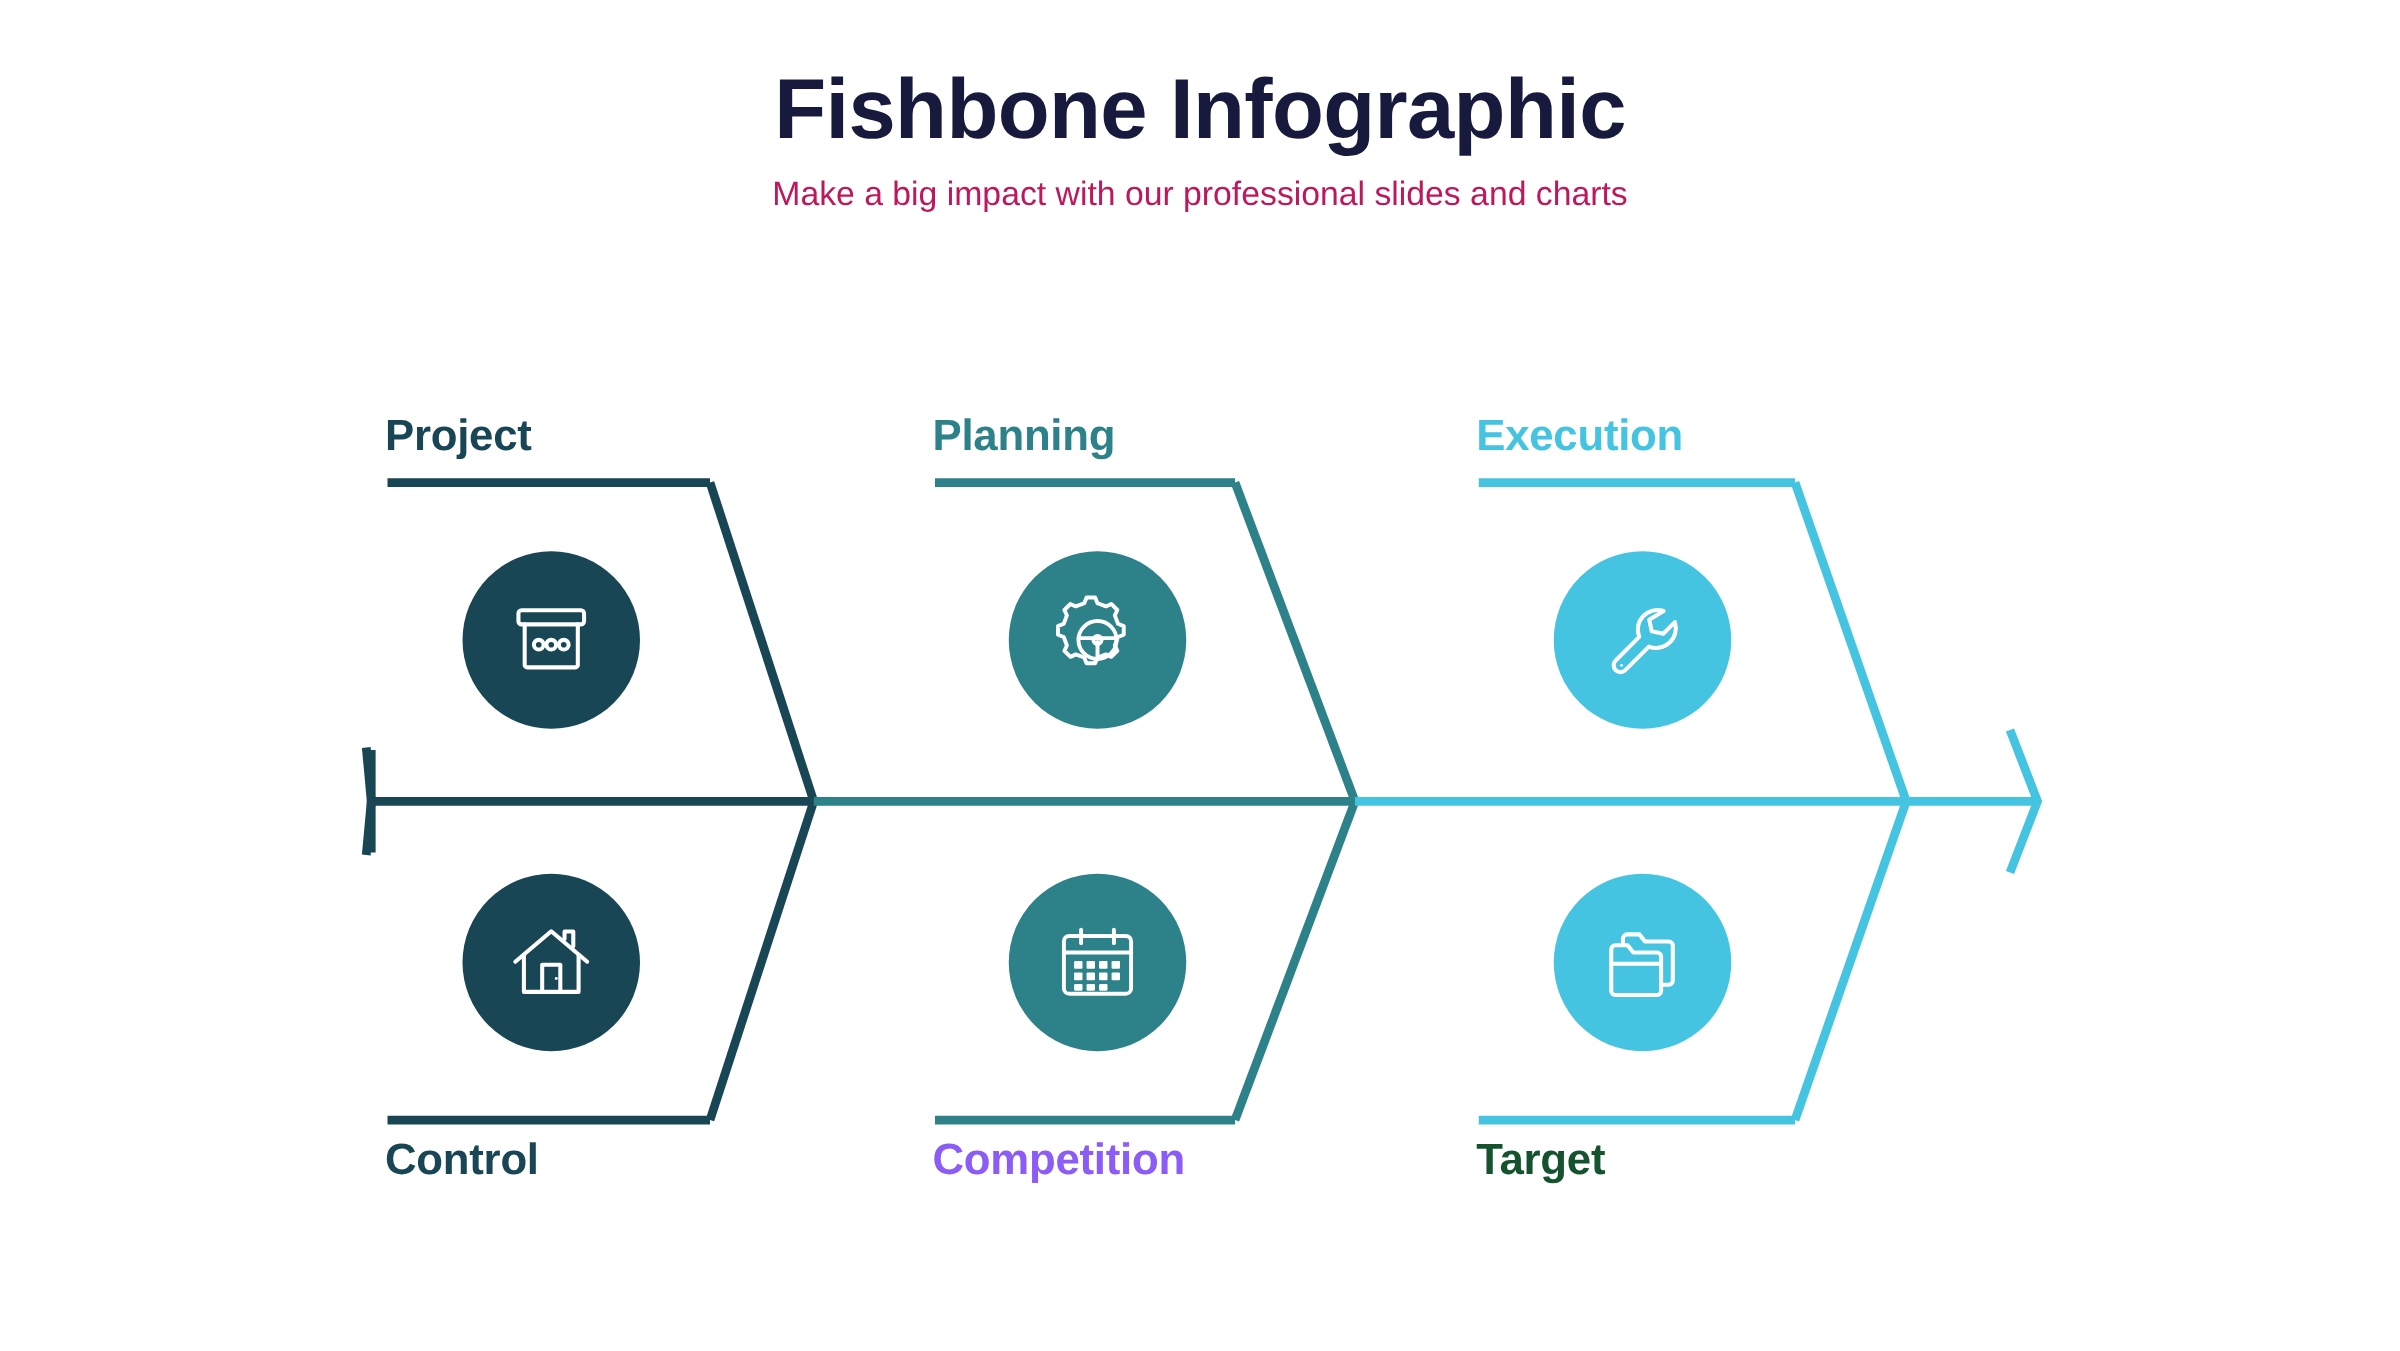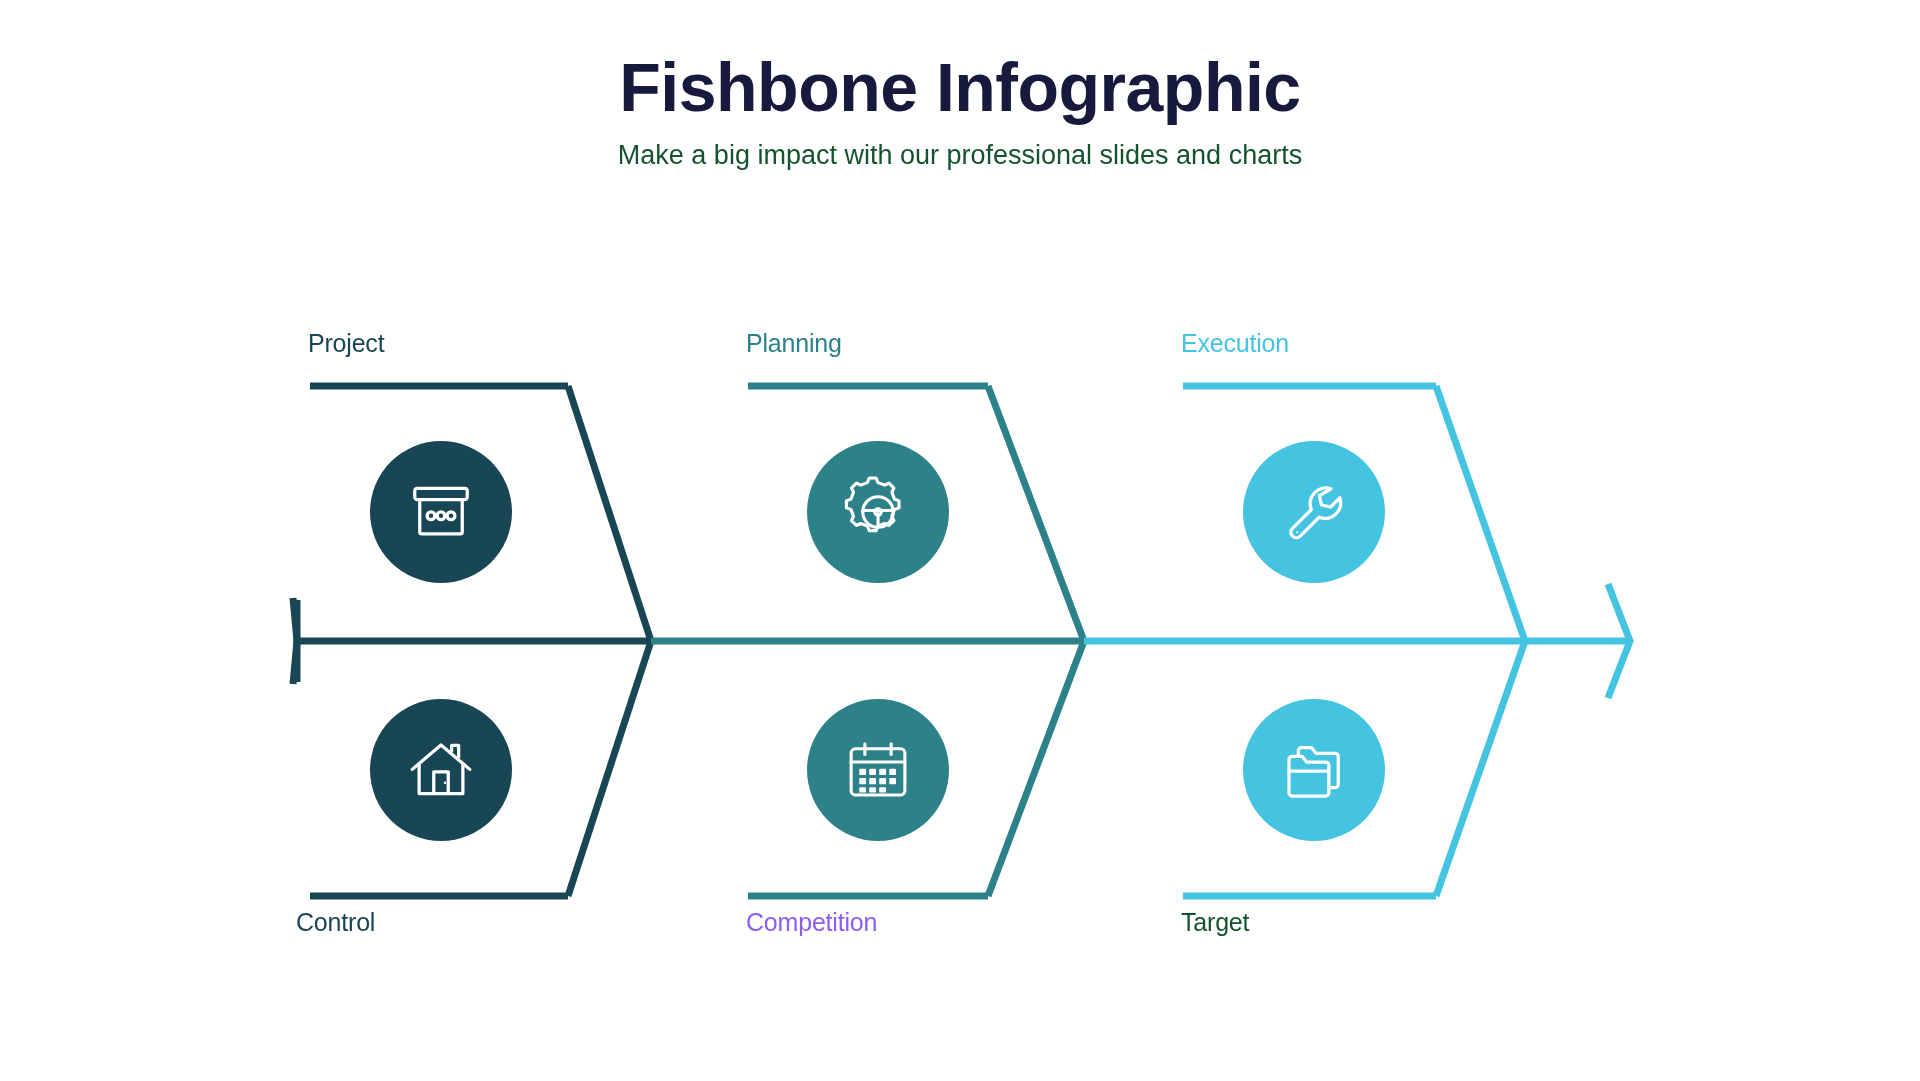--- a/index.html
+++ b/index.html
@@ -32,34 +32,34 @@
     font-size: 68px;
     font-weight: 700;
     letter-spacing: -0.5px;
     color: #181a3d;
     line-height: 1.05;
     margin: 0;
   }
   .subtitle {
     font-size: 27px;
     font-weight: 400;
-    color: #14532d;
+    color: #be185d;
     margin: 16px 0 0 0;
     line-height: 1.2;
   }
   
   #diagram {
     position: absolute;
     top: 0;
     left: 0;
   }
   .cat-label {
     position: absolute;
-    font-size: 25px;
-    font-weight: 400;
+    font-size: 35px;
+    font-weight: 700;
     letter-spacing: -0.2px;
     white-space: nowrap;
   }
 </style>
 </head>
 <body>
 
 <div id="slide">
 
   <div class="header">
@@ -244,19 +244,19 @@
       <use href="#ic-folders" x="1274" y="730" width="80" height="80"></use>
     </g>
   </svg>
 
   <div class="cat-label" style="left:308px; top:329px; color:#194655;">Project</div>
 
   <div class="cat-label" style="left:746px; top:329px; color:#2d8189;">Planning</div>
 
   <div class="cat-label" style="left:1181px; top:329px; color:#44c4e0;">Execution</div>
 
-  <div class="cat-label" style="left:296px; top:908px; color:#194655;">Control</div>
+  <div class="cat-label" style="left:308px; top:908px; color:#194655;">Control</div>
 
   <div class="cat-label" style="left:746px; top:908px; color:#8b5cf6;">Competition</div>
 
   <div class="cat-label" style="left:1181px; top:908px; color:#14532d;">Target</div>
 
 </div>
 
 </body></html>

